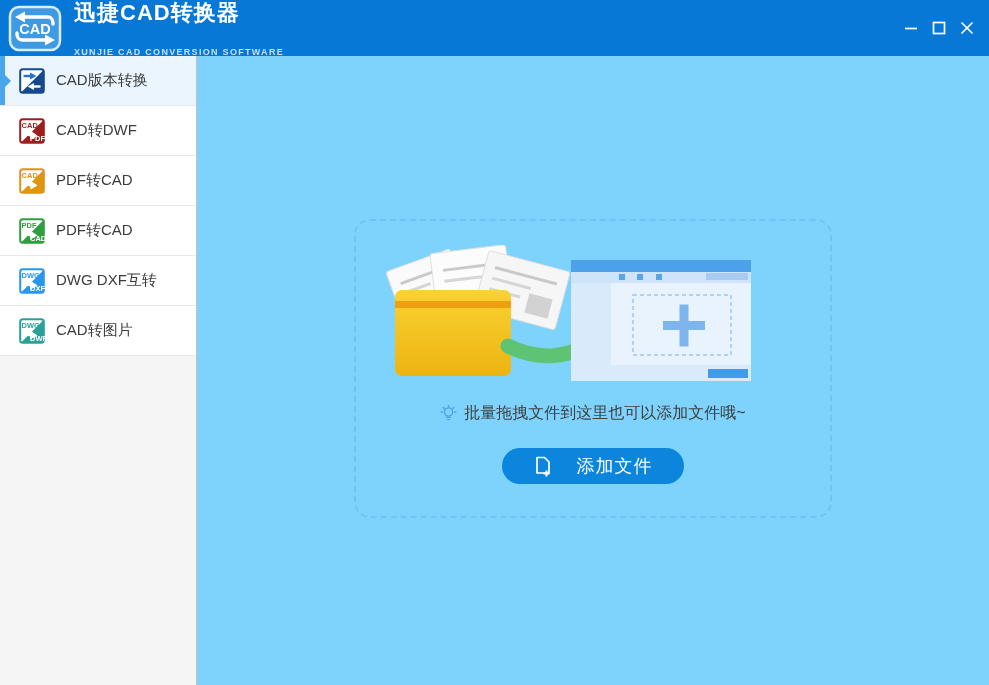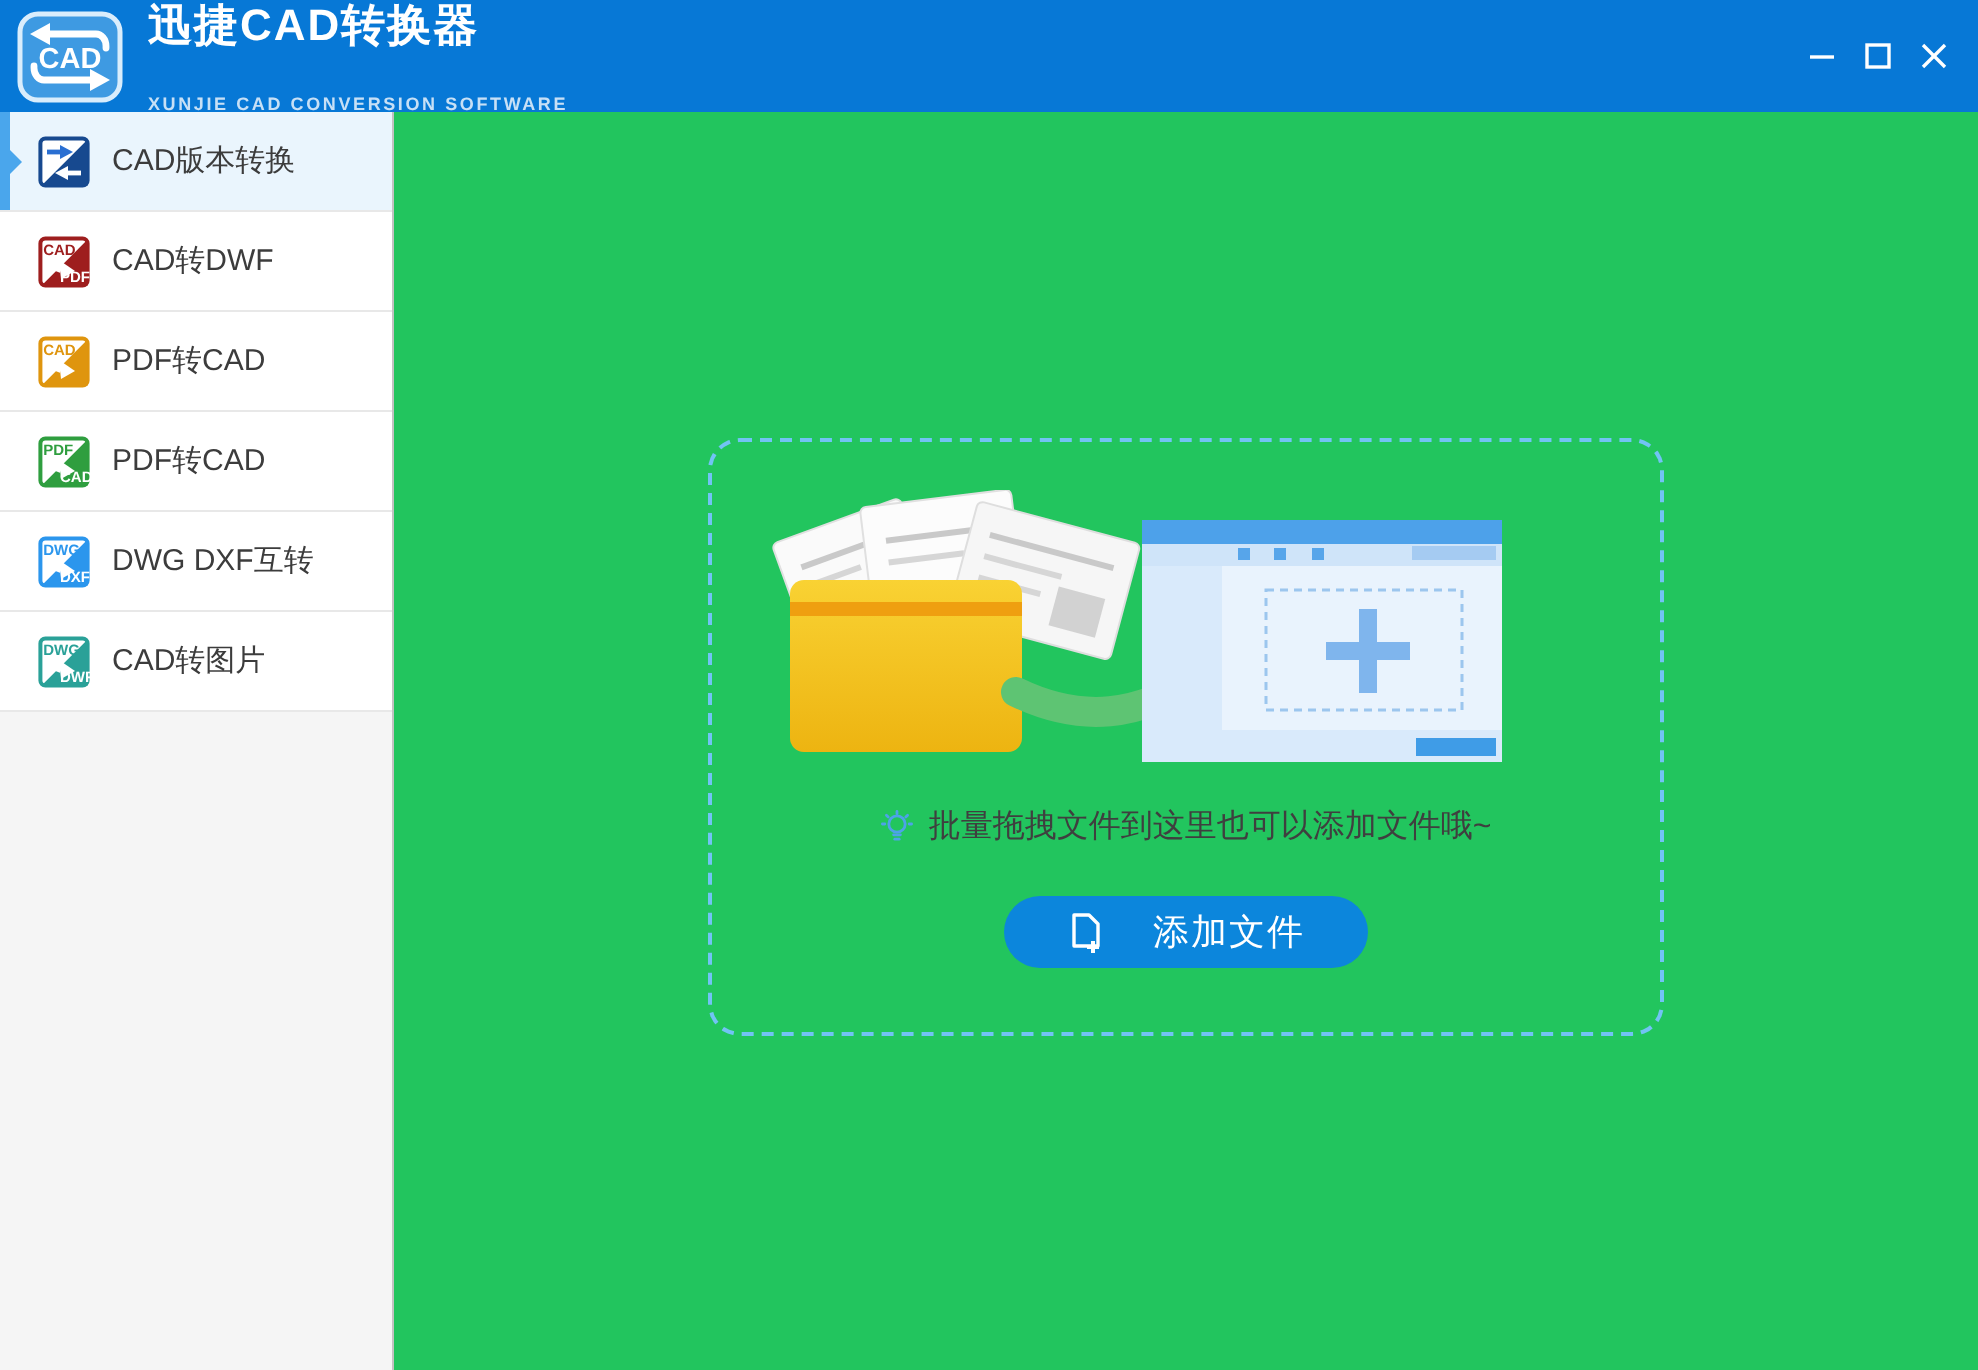--- a/index.html
+++ b/index.html
@@ -28,21 +28,21 @@
   .side-item .sicon{flex:0 0 auto;}
   .side-item .slabel{margin-left:11px;font-size:15px;color:#3c3c3c;}
   .side-item.active{background:var(--active-bg);}
   .side-item.active::before{content:"";position:absolute;left:0;top:0;bottom:0;width:5px;background:var(--accent);}
   .side-item.active::after{content:"";position:absolute;left:5px;top:50%;transform:translateY(-50%);
     width:0;height:0;border-left:6px solid var(--accent);border-top:6px solid transparent;border-bottom:6px solid transparent;}
   svg text{font-family:"Liberation Sans","DejaVu Sans",sans-serif;}
   .itxt{font-size:7.5px;font-weight:bold;}
 
   
-  .main{position:absolute;left:197px;right:0;top:56px;bottom:0;background:#22c55e;
+  .main{position:absolute;left:197px;right:0;top:56px;bottom:0;background:#7dd3fc;
     display:flex;flex-direction:column;align-items:center;}
   .dropzone{margin-top:163px;width:478px;height:299px;border:2px dashed var(--dashed);
     border-radius:16px;display:flex;flex-direction:column;align-items:center;}
   .illustration{margin-top:24px;}
   .hint-row{margin-top:19px;display:flex;align-items:center;gap:7px;height:22px;}
   .hint-text{font-size:16px;color:#3f3f3f;}
   .add-btn{margin-top:24px;width:182px;height:36px;border:none;border-radius:18px;
     background:var(--button);color:#fff;font-size:18px;display:flex;align-items:center;
     justify-content:center;gap:25px;cursor:pointer;letter-spacing:1px;
     font-family:"Liberation Sans","DejaVu Sans",sans-serif;}

